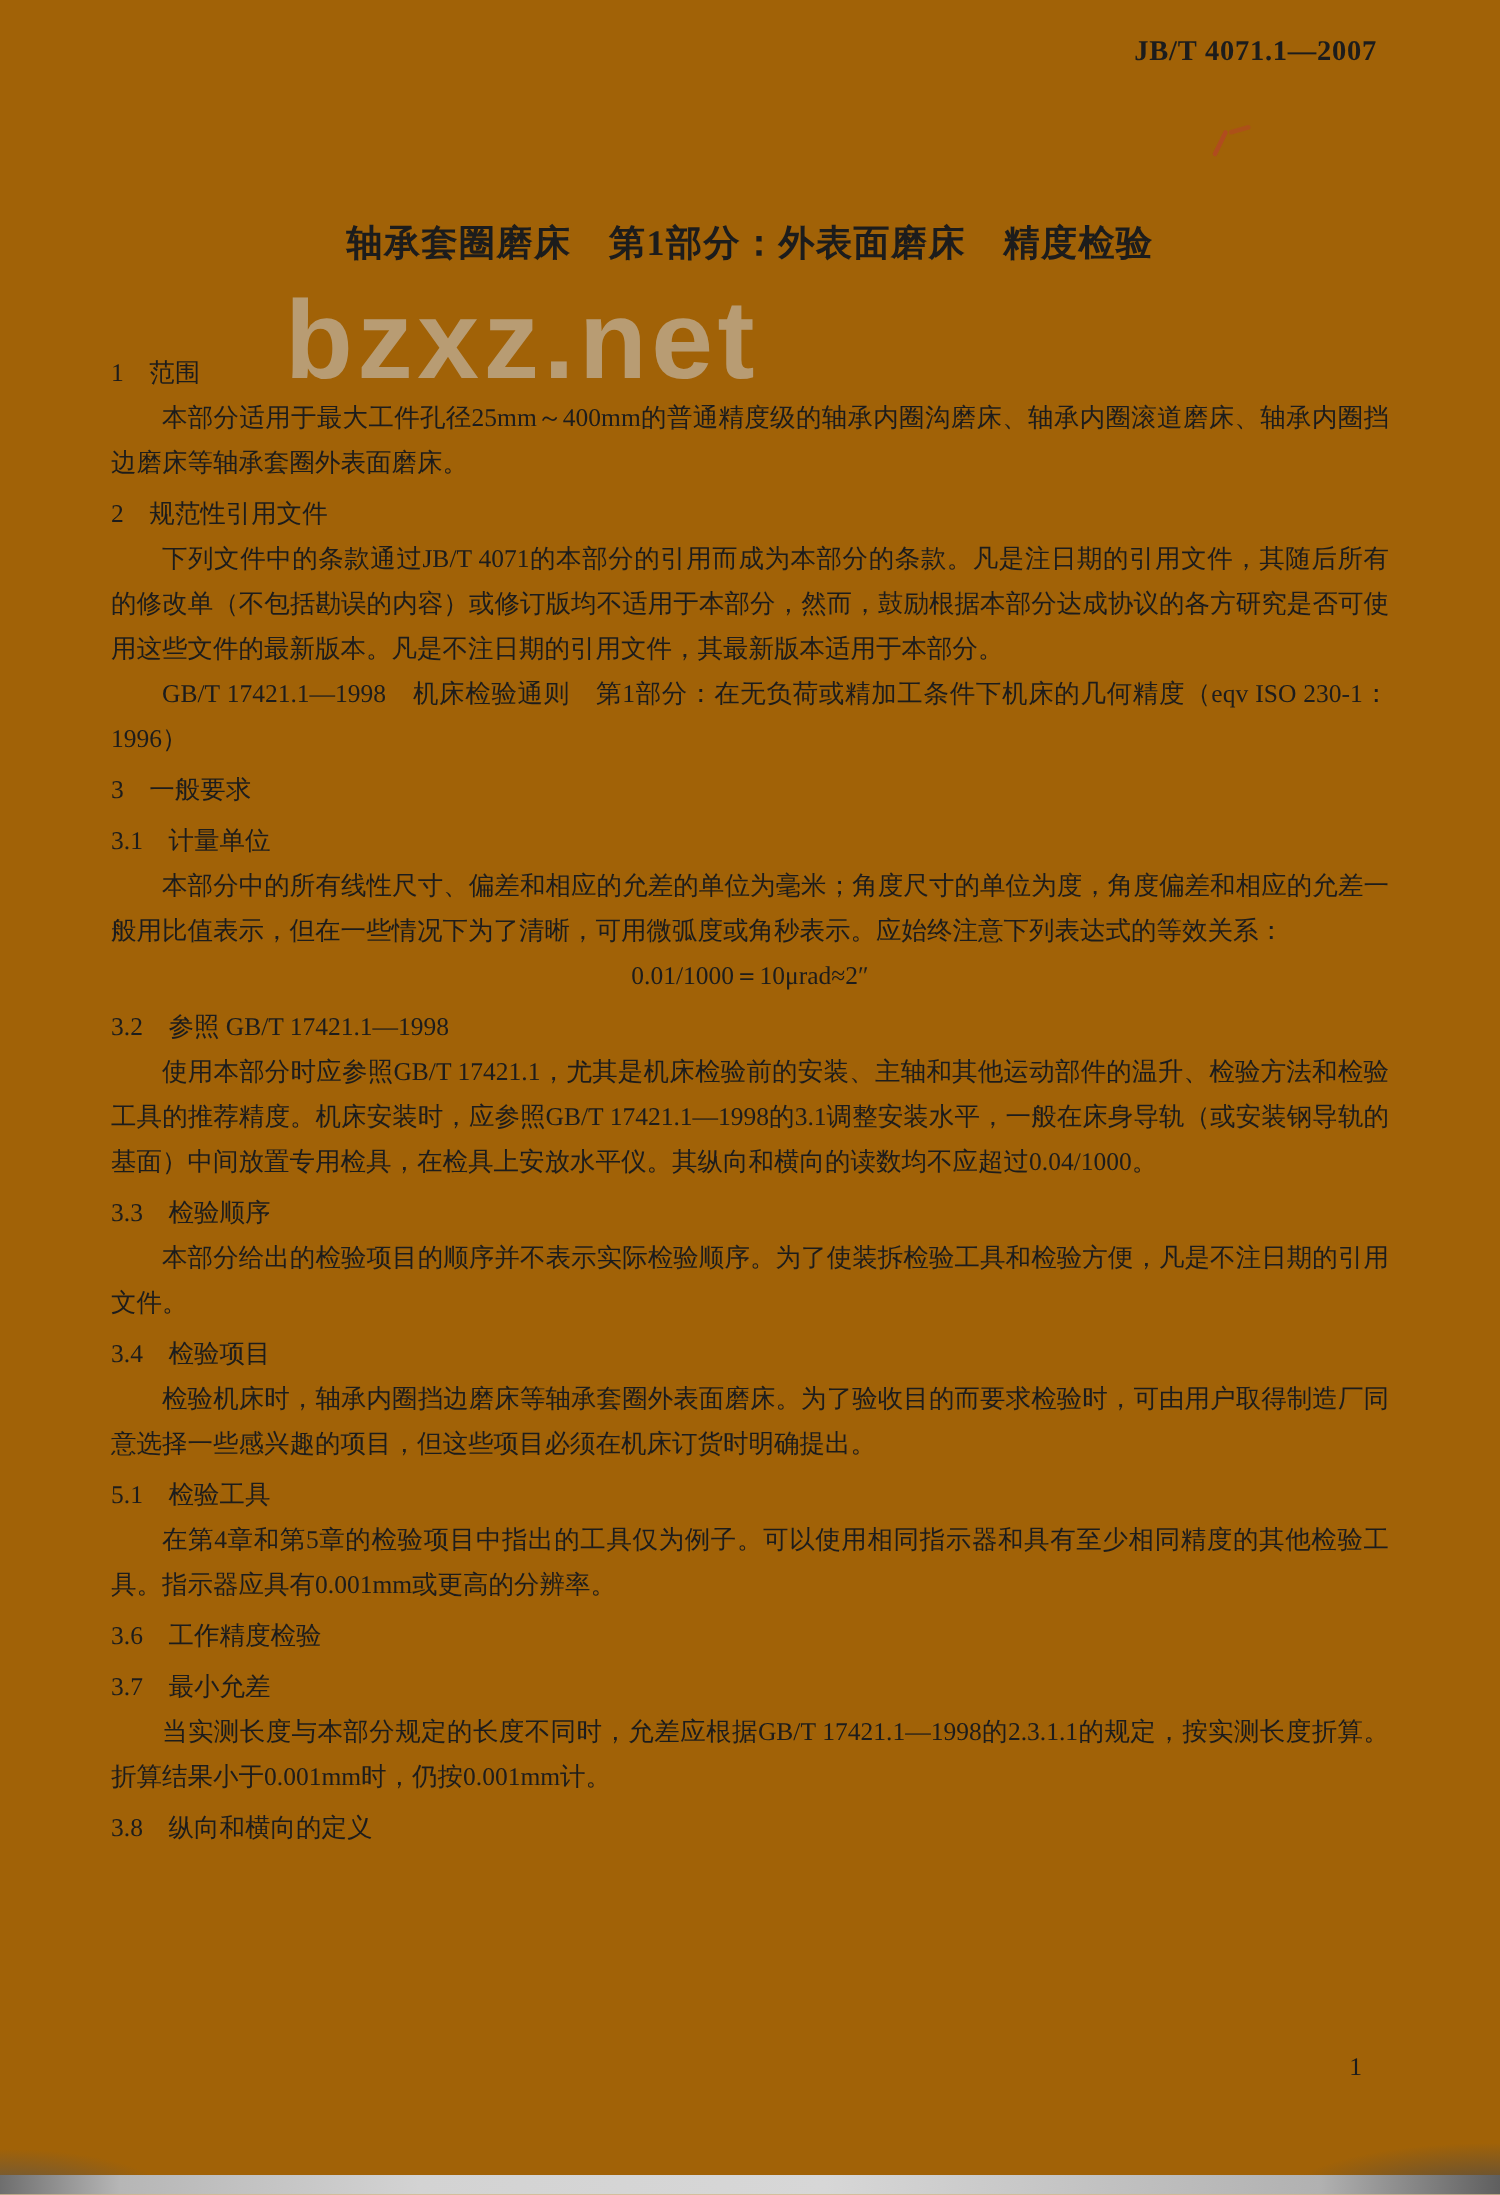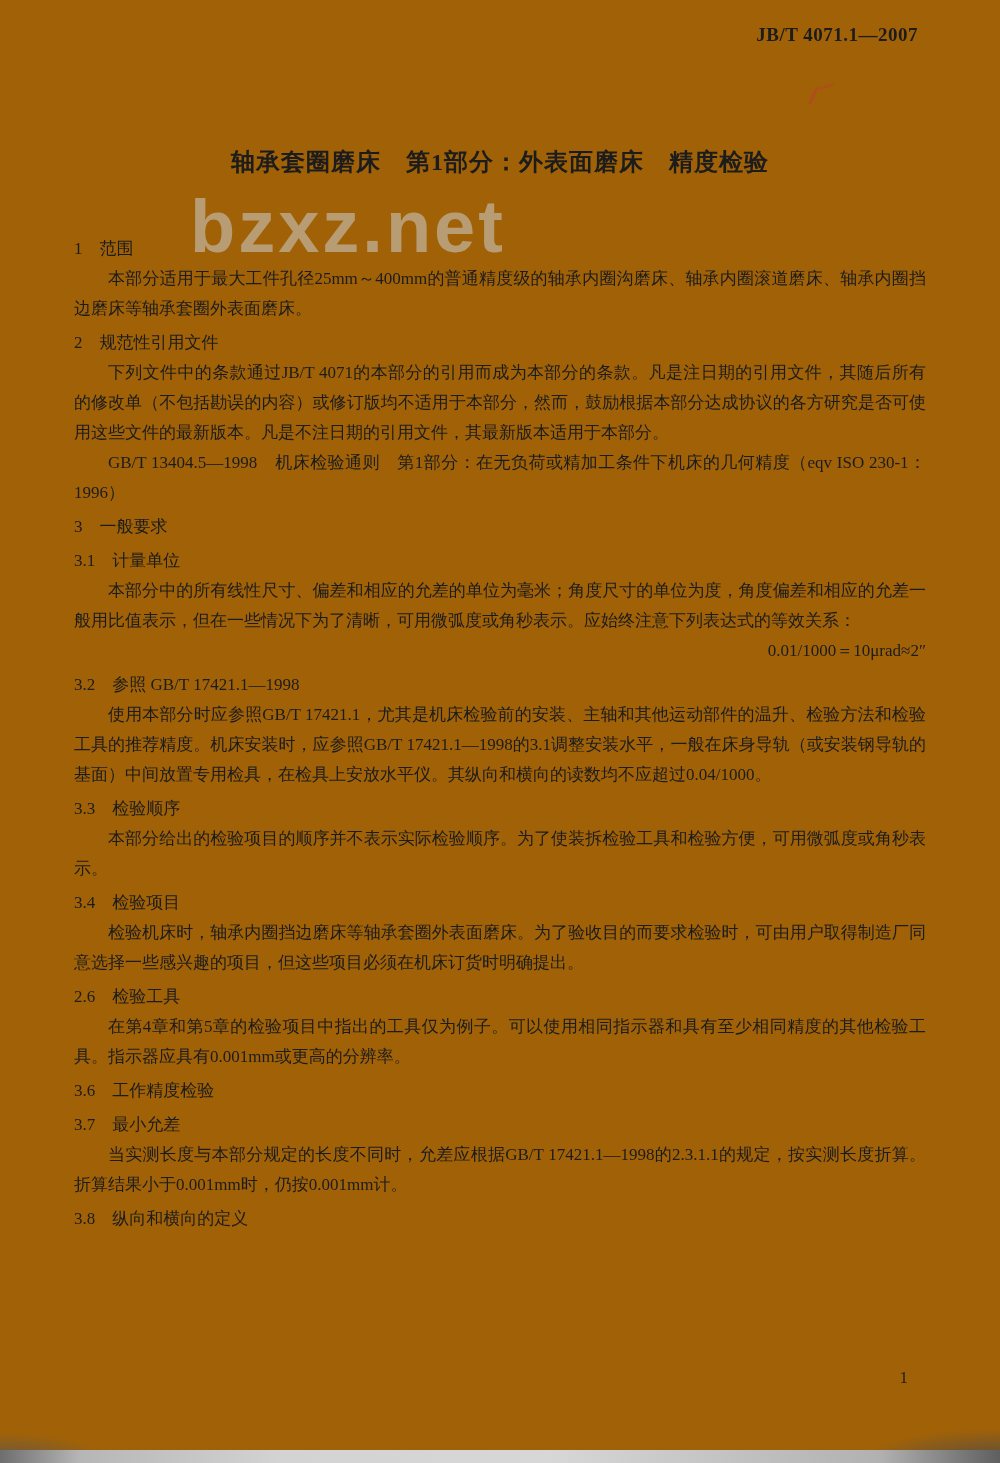--- a/index.html
+++ b/index.html
@@ -58,21 +58,21 @@
     z-index: 1;
   }
   .blk { margin: 0; }
   .blk.h1, .blk.h2 {
     font-weight: normal;
     margin-top: 4px;
     text-align: left;
   }
   .blk.para { text-indent: 2em; }
   .blk.formula {
-    text-align: right;
+    text-align: center;
     text-indent: 0;
   }
   .page-number {
     position: absolute;
     top: 1368px;
     right: 92px;
     font-size: 17px;
     z-index: 1;
   }
   
@@ -144,32 +144,32 @@
 
   <div class="watermark">bzxz.net</div>
 
   <div class="doc-title">轴承套圈磨床　第1部分：外表面磨床　精度检验</div>
 
   <div class="body-content">
       <div class="blk h1">1　范围</div>
       <div class="blk para">本部分适用于最大工件孔径25mm～400mm的普通精度级的轴承内圈沟磨床、轴承内圈滚道磨床、轴承内圈挡边磨床等轴承套圈外表面磨床。</div>
       <div class="blk h1">2　规范性引用文件</div>
       <div class="blk para">下列文件中的条款通过JB/T 4071的本部分的引用而成为本部分的条款。凡是注日期的引用文件，其随后所有的修改单（不包括勘误的内容）或修订版均不适用于本部分，然而，鼓励根据本部分达成协议的各方研究是否可使用这些文件的最新版本。凡是不注日期的引用文件，其最新版本适用于本部分。</div>
-      <div class="blk para">GB/T 13404.5—1998　机床检验通则　第1部分：在无负荷或精加工条件下机床的几何精度（eqv ISO 230-1：1996）</div>
+      <div class="blk para">GB/T 17421.1—1998　机床检验通则　第1部分：在无负荷或精加工条件下机床的几何精度（eqv ISO 230-1：1996）</div>
       <div class="blk h1">3　一般要求</div>
       <div class="blk h2">3.1　计量单位</div>
       <div class="blk para">本部分中的所有线性尺寸、偏差和相应的允差的单位为毫米；角度尺寸的单位为度，角度偏差和相应的允差一般用比值表示，但在一些情况下为了清晰，可用微弧度或角秒表示。应始终注意下列表达式的等效关系：</div>
       <div class="blk formula">0.01/1000＝10μrad≈2″</div>
       <div class="blk h2">3.2　参照 GB/T 17421.1—1998</div>
       <div class="blk para">使用本部分时应参照GB/T 17421.1，尤其是机床检验前的安装、主轴和其他运动部件的温升、检验方法和检验工具的推荐精度。机床安装时，应参照GB/T 17421.1—1998的3.1调整安装水平，一般在床身导轨（或安装钢导轨的基面）中间放置专用检具，在检具上安放水平仪。其纵向和横向的读数均不应超过0.04/1000。</div>
       <div class="blk h2">3.3　检验顺序</div>
-      <div class="blk para">本部分给出的检验项目的顺序并不表示实际检验顺序。为了使装拆检验工具和检验方便，可用微弧度或角秒表示。</div>
+      <div class="blk para">本部分给出的检验项目的顺序并不表示实际检验顺序。为了使装拆检验工具和检验方便，凡是不注日期的引用文件。</div>
       <div class="blk h2">3.4　检验项目</div>
       <div class="blk para">检验机床时，轴承内圈挡边磨床等轴承套圈外表面磨床。为了验收目的而要求检验时，可由用户取得制造厂同意选择一些感兴趣的项目，但这些项目必须在机床订货时明确提出。</div>
-      <div class="blk h2">2.6　检验工具</div>
+      <div class="blk h2">5.1　检验工具</div>
       <div class="blk para">在第4章和第5章的检验项目中指出的工具仅为例子。可以使用相同指示器和具有至少相同精度的其他检验工具。指示器应具有0.001mm或更高的分辨率。</div>
       <div class="blk h2">3.6　工作精度检验</div>
       <div class="blk h2">3.7　最小允差</div>
       <div class="blk para">当实测长度与本部分规定的长度不同时，允差应根据GB/T 17421.1—1998的2.3.1.1的规定，按实测长度折算。折算结果小于0.001mm时，仍按0.001mm计。</div>
       <div class="blk h2">3.8　纵向和横向的定义</div>
     </div>
 
   <div class="page-number">1</div>
 
   <div class="scan-corner-left"></div>

